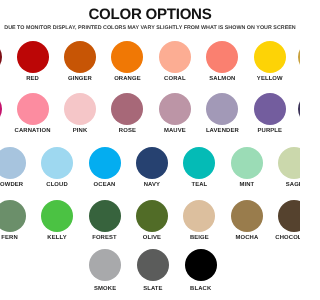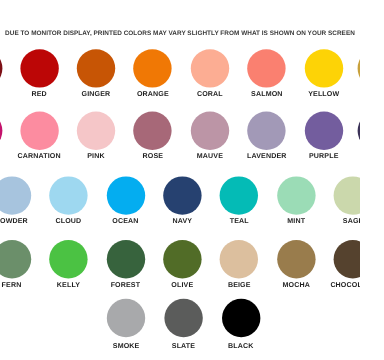--- a/index.html
+++ b/index.html
@@ -15,20 +15,21 @@
             color:#3a3a3a;line-height:5px;white-space:nowrap;}
   .swatch-row{position:absolute;left:0;width:300px;height:52px;}
   .sw{position:absolute;width:32px;height:32px;border-radius:50%;top:0;}
   .lbl{position:absolute;width:70px;text-align:center;font-size:5.9px;font-weight:700;
        color:#1f1f1f;letter-spacing:0.12px;line-height:6px;white-space:nowrap;}
 </style>
 </head>
 <body>
 
 <div id="page">
+  <div class="title">COLOR OPTIONS</div>
   <div class="subtitle">DUE TO MONITOR DISPLAY, PRINTED COLORS MAY VARY SLIGHTLY FROM WHAT IS SHOWN ON YOUR SCREEN</div>
   <div id="grid">
       <div class="swatch-row" style="top: 41px;">
         <div class="sw" style="left: -30.2px; background: rgb(125, 15, 22);"></div>
         <div class="sw" style="left: 16.55px; background: rgb(188, 6, 6);"></div>
         <div class="lbl" style="left: -2.45px; top: 35.4px;">RED</div>
         <div class="sw" style="left: 64px; background: rgb(199, 85, 5);"></div>
         <div class="lbl" style="left: 45px; top: 35.4px;">GINGER</div>
         <div class="sw" style="left: 111.45px; background: rgb(240, 120, 5);"></div>
         <div class="lbl" style="left: 92.45px; top: 35.4px;">ORANGE</div>

